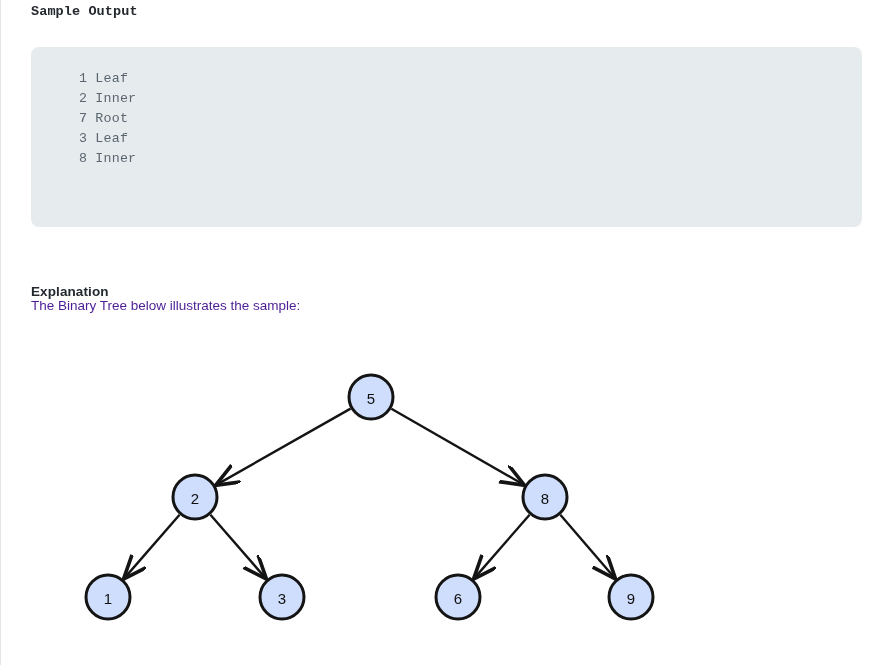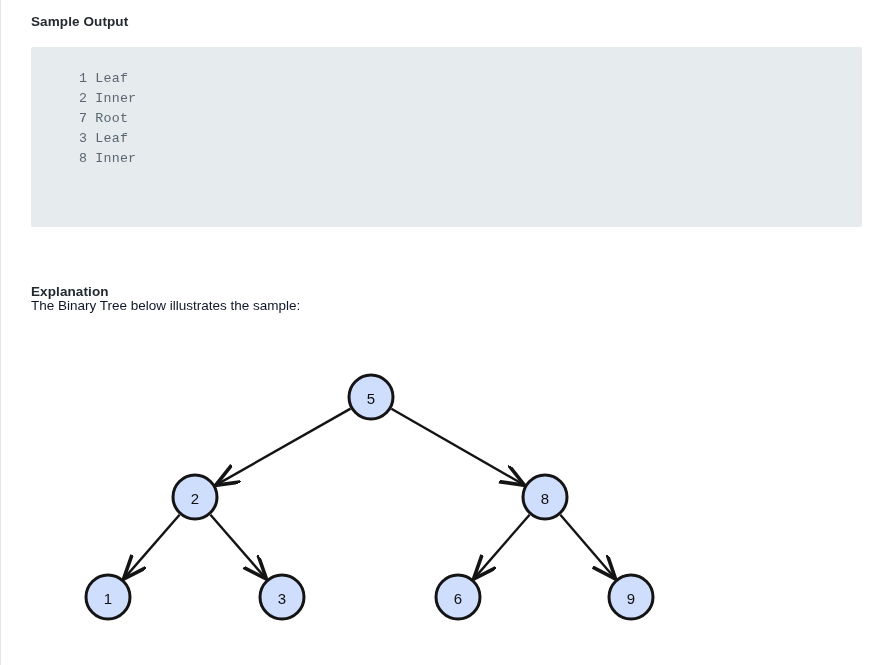--- a/index.html
+++ b/index.html
@@ -23,49 +23,49 @@
   }
   .section-heading {
     position: absolute;
     left: 30px;
     font-size: 13.5px;
     font-weight: bold;
     color: #24292f;
     letter-spacing: 0.1px;
     white-space: nowrap;
   }
-  #heading-sample-output { top: 14px; }
+  #heading-sample-output { top: 4px; font-family: Liberation Mono, monospace; }
   #heading-explanation  { top: 284px; }
 
   .code-block {
     position: absolute;
     left: 30px;
     top: 47px;
     width: 831px;
     height: 180px;
     background: #e6ecee;
-    border-radius: 2px;
+    border-radius: 8px;
     padding: 22px 0 0 0;
   }
   .code-line {
     font-family: "Liberation Mono", "DejaVu Sans Mono", monospace;
     font-size: 13.3px;
     line-height: 20px;
     color: #5b6670;
     padding-left: 48px;
     white-space: pre;
     letter-spacing: 0.2px;
   }
 
   .body-text {
     position: absolute;
     left: 30px;
     top: 298px;
     font-size: 13.5px;
-    color: #0f172a;
+    color: #4c1d95;
     white-space: nowrap;
   }
 
   .tree-wrap {
     position: absolute;
     left: 0;
     top: 340px;
     width: 891px;
     height: 300px;
   }

